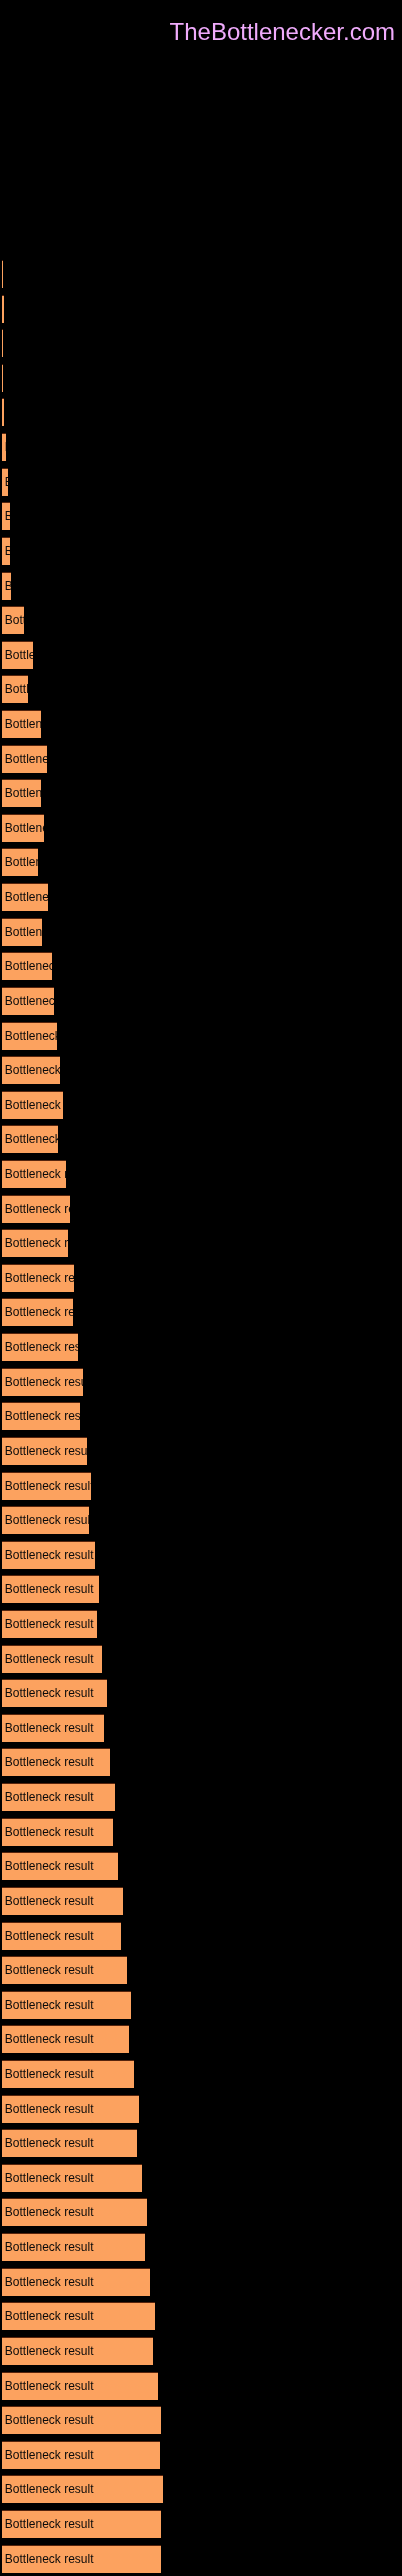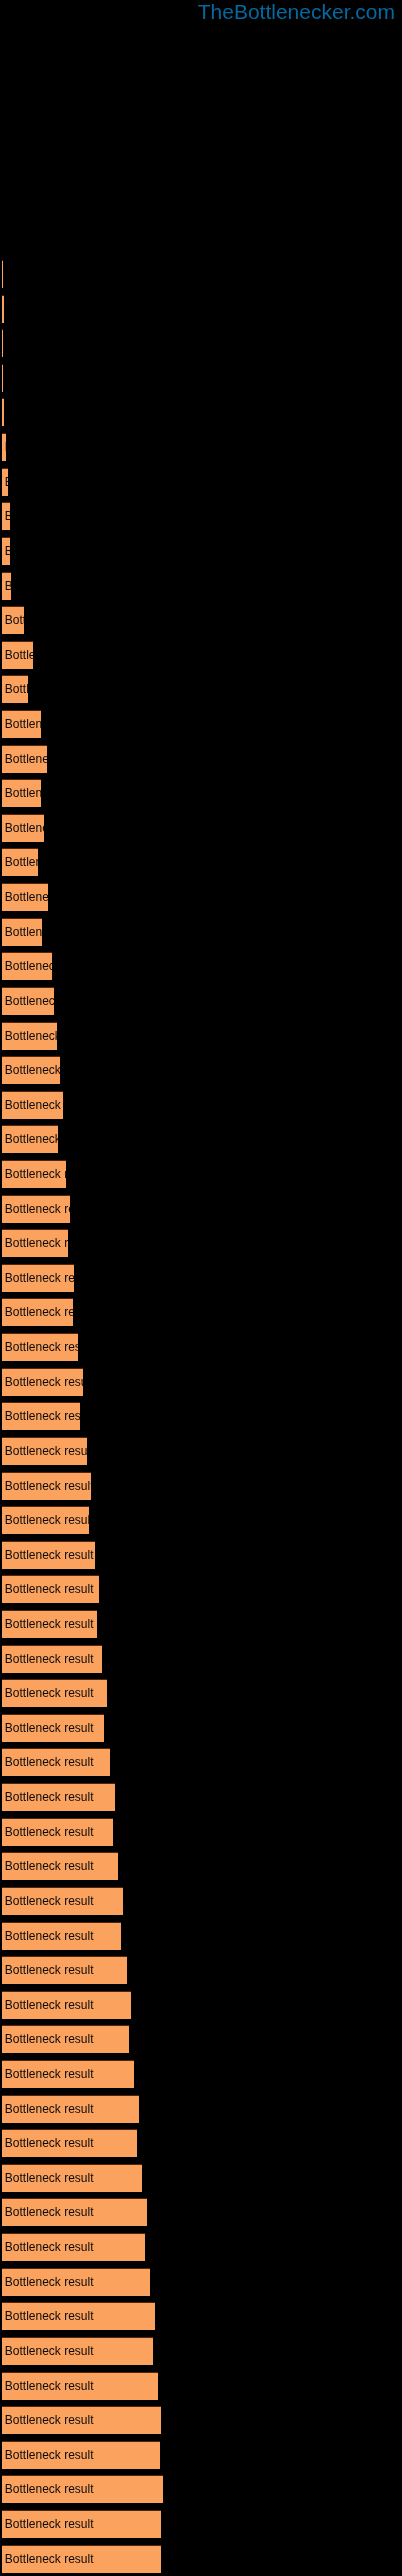--- a/index.html
+++ b/index.html
@@ -22,26 +22,27 @@
     top: 0;
     left: 0;
     width: 403px;
     height: 27px;
     box-sizing: border-box;
     text-align: right;
     padding-right: 8px;
   }
   #site-title {
     display: inline-block;
-    font-size: 21px;
+    font-size: 24px;
     line-height: 24px;
     letter-spacing: 0px;
-    color: #0369a1;
+    color: #f0abfc;
     white-space: nowrap;
     font-weight: 400;
+    margin-top: 20px;
   }
 
   
   #chart-area {
     position: absolute;
     left: 0;
     top: 0;
     width: 403px;
     height: 2576px;
   }

